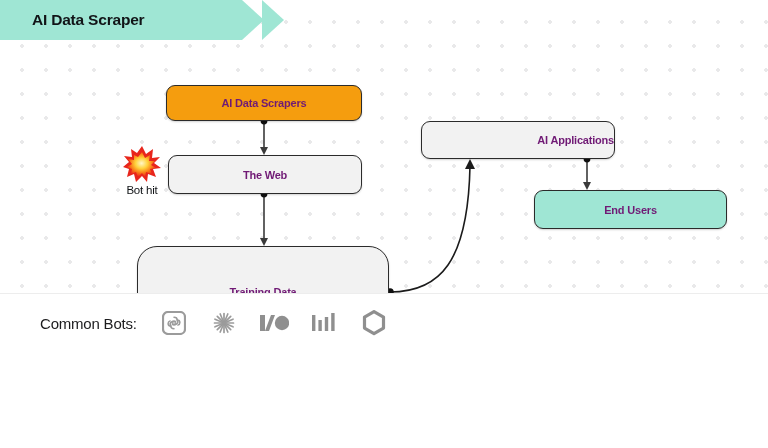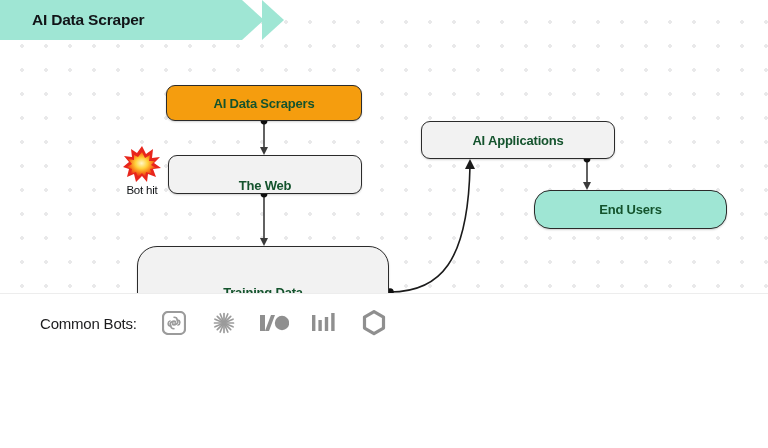--- a/index.html
+++ b/index.html
@@ -53,37 +53,37 @@
 
   
   .node {
     position: absolute;
     box-sizing: border-box;
     display: flex;
     align-items: center;
     justify-content: center;
     border: 1px solid #2b2b2b;
     border-radius: 9px;
-    font-size: 13px;
+    font-size: 11px;
     font-weight: bold;
-    color: #14532d;
+    color: #701a75;
     letter-spacing: -0.2px;
     box-shadow: 0 1px 2px rgba(0,0,0,0.18);
     z-index: 3;
     text-align: center;
     white-space: nowrap;
   }
   .node.grey   { background: #f2f2f2; }
   .node.orange { background: #f59d0e; }
-  .node.teal   { background: #9fe6d4; border-radius: 16px; }
+  .node.teal   { background: #9fe6d4; }
 
   #node-scrapers { left: 166px; top: 85px;  width: 196px; height: 36px; }
-  #node-web      { left: 168px; top: 155px; width: 194px; height: 39px; align-items: flex-end; }
+  #node-web      { left: 168px; top: 155px; width: 194px; height: 39px; }
   #node-training { left: 137px; top: 246px; width: 252px; height: 92px; border-radius: 20px; }
-  #node-apps     { left: 421px; top: 121px; width: 194px; height: 38px; }
+  #node-apps     { left: 421px; top: 121px; width: 194px; height: 38px; justify-content: flex-end; }
   #node-endusers { left: 534px; top: 190px; width: 193px; height: 39px; }
 
   
   #edges {
     position: absolute;
     left: 0; top: 0;
     width: 768px; height: 448px;
     z-index: 2;
     pointer-events: none;
   }

